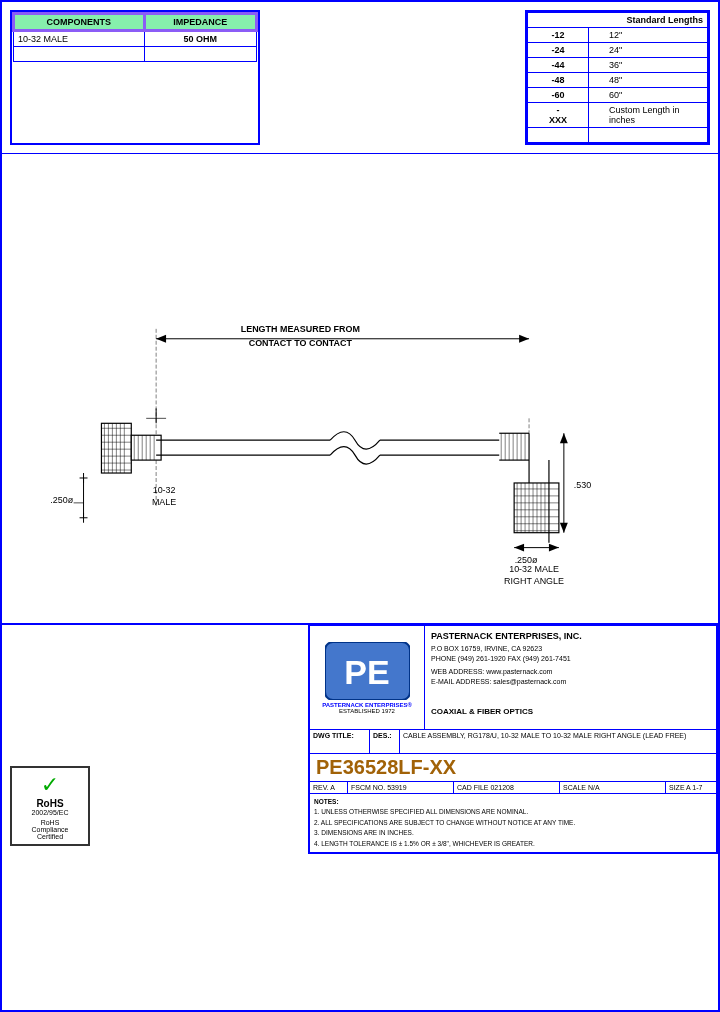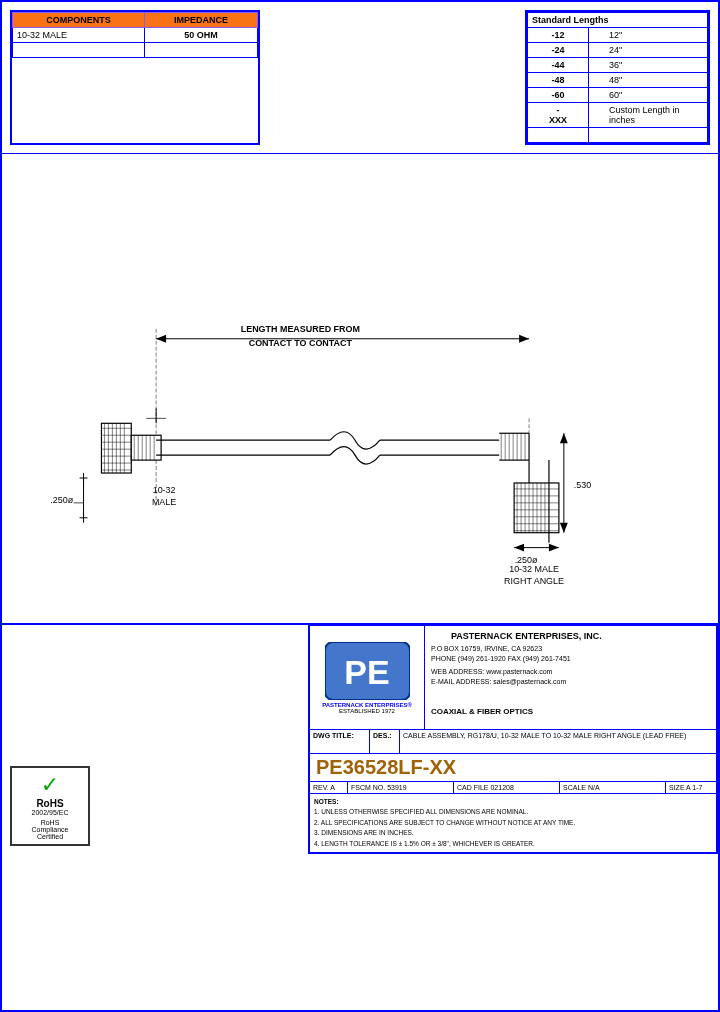--- a/index.html
+++ b/index.html
@@ -28,22 +28,22 @@
     .components-table {
       border: 2px solid #00f;
       margin: 8px;
       flex: 0 0 250px;
     }
     .components-table table {
       width: 100%;
       border-collapse: collapse;
     }
     .components-table th {
-      background: #f97316;
-      border: 1px solid #8b5cf6;
+      background: #86efac;
+      border: 3px solid #8b5cf6;
       text-align: center;
       font-size: 9px;
       font-weight: bold;
       padding: 2px 4px;
     }
     .components-table td {
       border: 1px solid #00f;
       padding: 2px 4px;
       font-size: 9px;
     }
@@ -57,21 +57,21 @@
       margin: 8px 8px 8px auto;
       flex: 0 0 185px;
     }
     .std-lengths table {
       width: 100%;
       border-collapse: collapse;
     }
     .std-lengths th {
       background: #fff;
       border: 1px solid #00f;
-      text-align: left;
+      text-align: right;
       font-size: 9px;
       font-weight: bold;
       padding: 2px 4px;
       colspan: 2;
     }
     .std-lengths td {
       border: 1px solid #00f;
       padding: 2px 20px;
       font-size: 9px;
     }
@@ -317,21 +317,21 @@
 
             <rect x="0" y="0" width="85" height="58" rx="8" ry="8" fill="#4477cc" stroke="#003388" stroke-width="2"></rect>
 
             <text x="42" y="42" text-anchor="middle" font-family="Arial" font-size="34" font-weight="bold" fill="white">PE</text>
           </svg>
           <div style="font-size:6px; text-align:center; color:#00f; font-weight:bold; margin-top:2px;">PASTERNACK ENTERPRISES®</div>
           <div style="font-size:6px; text-align:center;">ESTABLISHED 1972</div>
         </div>
 
         <div style="flex:1; padding:4px 6px; font-size:7px; line-height:1.5;">
-          <div style="font-size:9px; font-weight:bold;margin-left:20px;">PASTERNACK ENTERPRISES, INC.</div>
+          <div style="font-size:9px; font-weight:bold;">PASTERNACK ENTERPRISES, INC.</div>
           <div>P.O BOX 16759, IRVINE, CA 92623</div>
           <div>PHONE (949) 261-1920 FAX (949) 261-7451</div>
           <div style="margin-top:2px;">WEB ADDRESS: www.pasternack.com</div>
           <div>E-MAIL ADDRESS: sales@pasternack.com</div>
           <div style="font-size:8px; font-weight:bold; margin-top:18px;">COAXIAL &amp; FIBER OPTICS</div>
         </div>
       </div>
 
       <div style="display:flex; border-bottom:1px solid #00f; min-height:24px;">
         <div style="width:60px; border-right:1px solid #00f; padding:2px 3px; font-size:7px; font-weight:bold; display:flex; align-items:flex-start;">

